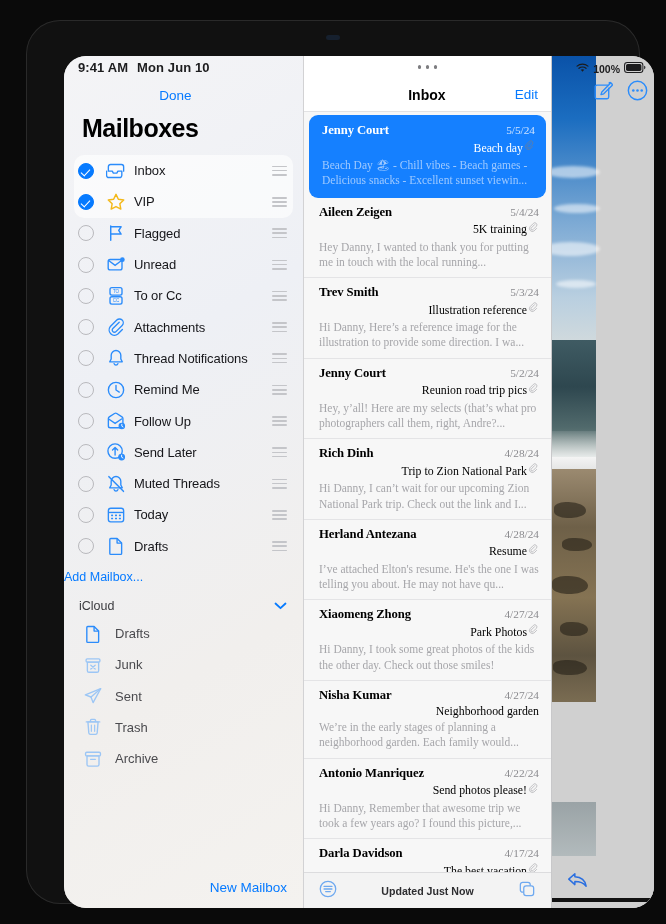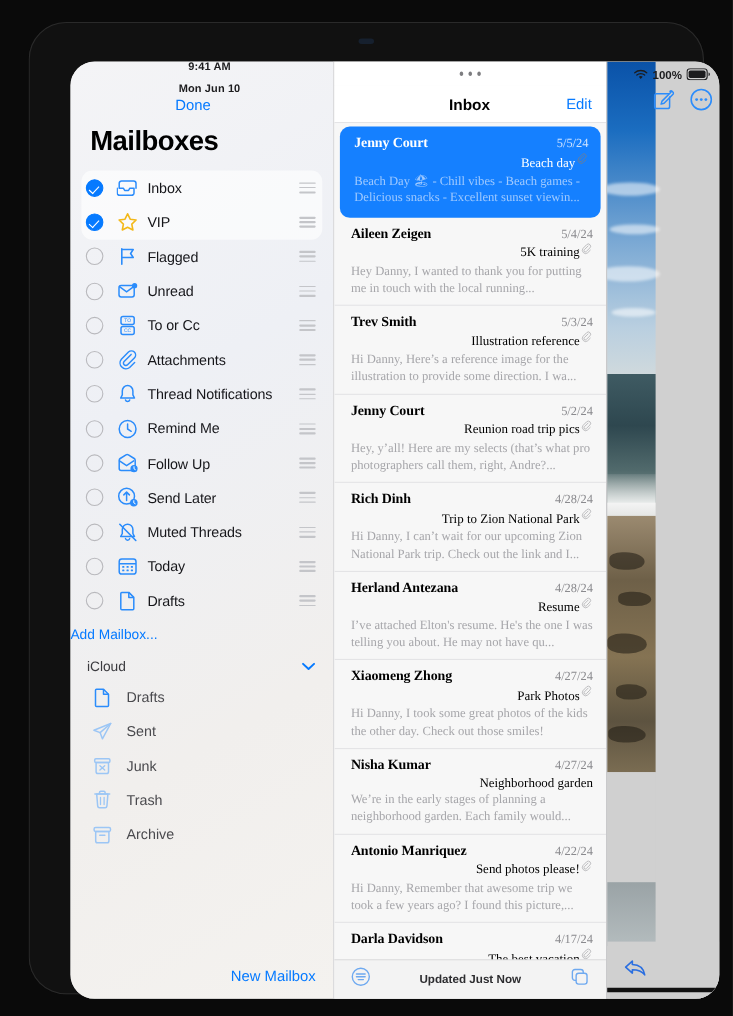--- a/index.html
+++ b/index.html
@@ -49,24 +49,23 @@
     width: 239px;
     height: 100%;
     position: relative;
     background: linear-gradient(150deg,#f4f4f6 0%,#eef0f5 35%,#f1efed 70%,#f4f2ef 100%);
     display: flex; flex-direction: column;
   }
   #statusbar {
     height: 22px;
     display: flex; align-items: center;
     padding: 0 0 0 14px;
-    font-size: 10px; font-weight: bold; color: #1c1c1e;
+    font-size: 13px; font-weight: bold; color: #1c1c1e;
     gap: 9px;
     letter-spacing: .1px;
-    flex-direction: column;
   }
   #sb-done-row {
     height: 34px;
     display: flex; align-items: center; justify-content: center;
     padding-right: 16px;
   }
   .link-blue { color: #067aff; font-size: 13.5px; cursor: pointer; }
   #mb-title {
     font-size: 25px; font-weight: bold; color: #000;
     padding: 2px 0 12px 18px; letter-spacing: -.5px;
@@ -517,35 +516,35 @@
                   <svg width="20" height="20" viewBox="0 0 22 22">
                     <path d="M5.2 2.8h7l5 5v11.4a1 1 0 0 1-1 1H5.2a1 1 0 0 1-1-1V3.8a1 1 0 0 1 1-1z" fill="none" stroke="#2b8cfb" stroke-width="1.5" stroke-linejoin="round"></path>
                     <path d="M12.2 2.8v5h5" fill="none" stroke="#2b8cfb" stroke-width="1.5" stroke-linejoin="round"></path>
                   </svg>
                 </div>
                 <div class="acct-label">Drafts</div>
               </div>
               <div class="acct-row">
                 <div class="acct-ico">
                   <svg width="20" height="20" viewBox="0 0 22 22">
-                    <path d="M19.4 3L2.6 9.8l6.2 2.3 2.3 6.2L19.4 3z" fill="none" stroke="#9cc6f5" stroke-width="1.5" stroke-linejoin="round"></path>
-                    <path d="M8.8 12.1L19.4 3" fill="none" stroke="#9cc6f5" stroke-width="1.5" stroke-linecap="round"></path>
-                  </svg>
-                </div>
-                <div class="acct-label">Sent</div>
-              </div>
-              <div class="acct-row">
-                <div class="acct-ico">
-                  <svg width="20" height="20" viewBox="0 0 22 22">
                     <rect x="3.4" y="4.2" width="15.2" height="3.6" rx="1.2" fill="none" stroke="#9cc6f5" stroke-width="1.5"></rect>
                     <path d="M4.8 7.8h12.4v9.4a1.8 1.8 0 0 1-1.8 1.8H6.6a1.8 1.8 0 0 1-1.8-1.8V7.8z" fill="none" stroke="#9cc6f5" stroke-width="1.5" stroke-linejoin="round"></path>
                     <path d="M8.6 11.2l4.8 4.2M13.4 11.2l-4.8 4.2" stroke="#9cc6f5" stroke-width="1.4" stroke-linecap="round"></path>
                   </svg>
                 </div>
                 <div class="acct-label">Junk</div>
+              </div>
+              <div class="acct-row">
+                <div class="acct-ico">
+                  <svg width="20" height="20" viewBox="0 0 22 22">
+                    <path d="M19.4 3L2.6 9.8l6.2 2.3 2.3 6.2L19.4 3z" fill="none" stroke="#9cc6f5" stroke-width="1.5" stroke-linejoin="round"></path>
+                    <path d="M8.8 12.1L19.4 3" fill="none" stroke="#9cc6f5" stroke-width="1.5" stroke-linecap="round"></path>
+                  </svg>
+                </div>
+                <div class="acct-label">Sent</div>
               </div>
               <div class="acct-row">
                 <div class="acct-ico">
                   <svg width="20" height="20" viewBox="0 0 22 22">
                     <path d="M3.6 5.4h14.8" stroke="#9cc6f5" stroke-width="1.5" stroke-linecap="round"></path>
                     <path d="M8.2 5.4V3.8a1.2 1.2 0 0 1 1.2-1.2h3.2a1.2 1.2 0 0 1 1.2 1.2v1.6" fill="none" stroke="#9cc6f5" stroke-width="1.5"></path>
                     <path d="M5.4 5.4h11.2l-1 12.1a1.8 1.8 0 0 1-1.8 1.6H8.2a1.8 1.8 0 0 1-1.8-1.6L5.4 5.4z" fill="none" stroke="#9cc6f5" stroke-width="1.5" stroke-linejoin="round"></path>
                     <path d="M9.2 8.8v7M12.8 8.8v7" stroke="#9cc6f5" stroke-width="1.3" stroke-linecap="round"></path>
                   </svg>
                 </div>

